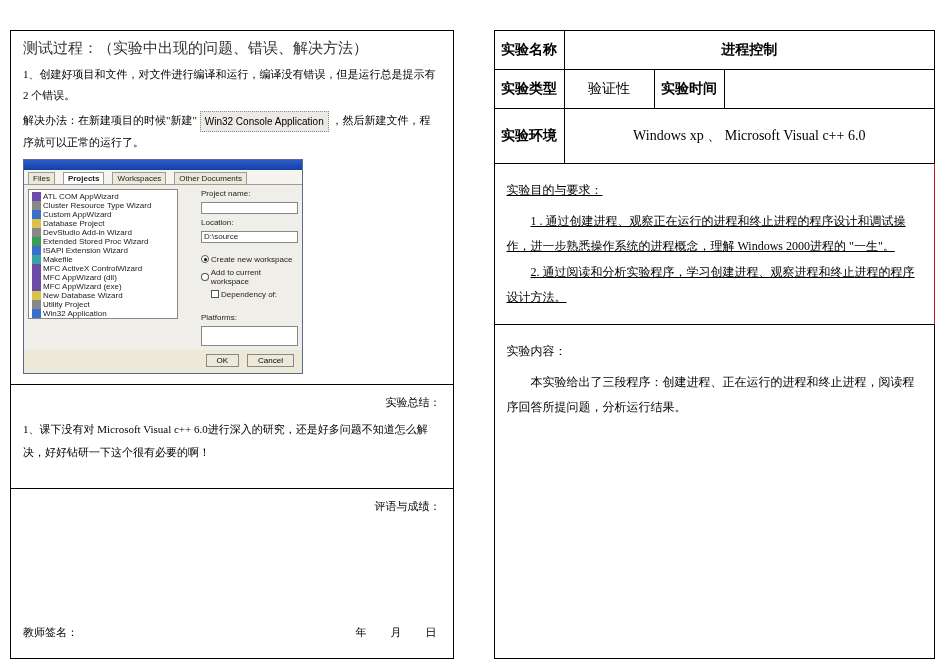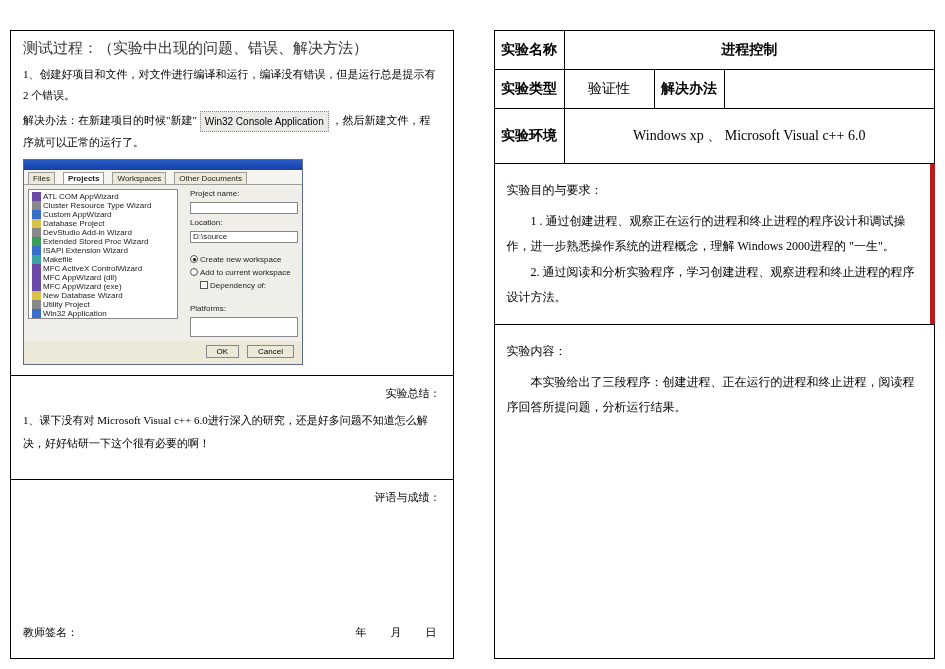--- a/index.html
+++ b/index.html
@@ -92,21 +92,21 @@
 
     .dialog-tab.active {
       background: #fff;
       font-weight: bold;
     }
 
     .dialog-body {
       display: flex;
       background: #efeee8;
       padding: 4px;
-      gap: 12px;
+      gap: 23px;
     }
 
     .dialog-list {
       flex: 0 0 150px;
       border: 1px solid #888;
       background: #fff;
       height: 130px;
       overflow: hidden;
       padding: 2px;
     }
@@ -436,31 +436,31 @@
 
   <table class="info-table">
     <tbody>
         <tr>
       <td class="label-cell">实验名称</td>
       <td colspan="3" class="wide" style="font-weight:bold">进程控制</td>
     </tr>
     <tr>
       <td class="label-cell">实验类型</td>
       <td style="width:90px">验证性</td>
-      <td class="label-cell">解决办法</td>
+      <td class="label-cell">实验时间</td>
       <td></td>
     </tr>
     <tr>
       <td class="label-cell" style="padding:18px 6px">实验环境</td>
       <td colspan="3" class="wide">Windows xp 、 Microsoft Visual c++ 6.0</td>
     </tr>
   </tbody>
     </table>
 
-  <div class="right-section" style="border-top:none;border-left:1px solid #000;border-right:5px solid #b91c1c;">
+  <div class="right-section" style="border-top:none;border-left:1px solid #000;border-right:1px solid #b91c1c;text-decoration:underline;">
     <div class="sec-title">实验目的与要求：</div>
     <p class="indent">1 . 通过创建进程、观察正在运行的进程和终止进程的程序设计和调试操作，进一步熟悉操作系统的进程概念，理解 Windows 2000进程的 "一生"。</p>
     <p class="indent">2. 通过阅读和分析实验程序，学习创建进程、观察进程和终止进程的程序设计方法。</p>
   </div>
 
   <div class="right-section" style="border:1px solid #000;flex:1">
     <div class="sec-title">实验内容：</div>
     <p class="indent">本实验给出了三段程序：创建进程、正在运行的进程和终止进程，阅读程序回答所提问题，分析运行结果。</p>
   </div>
 

